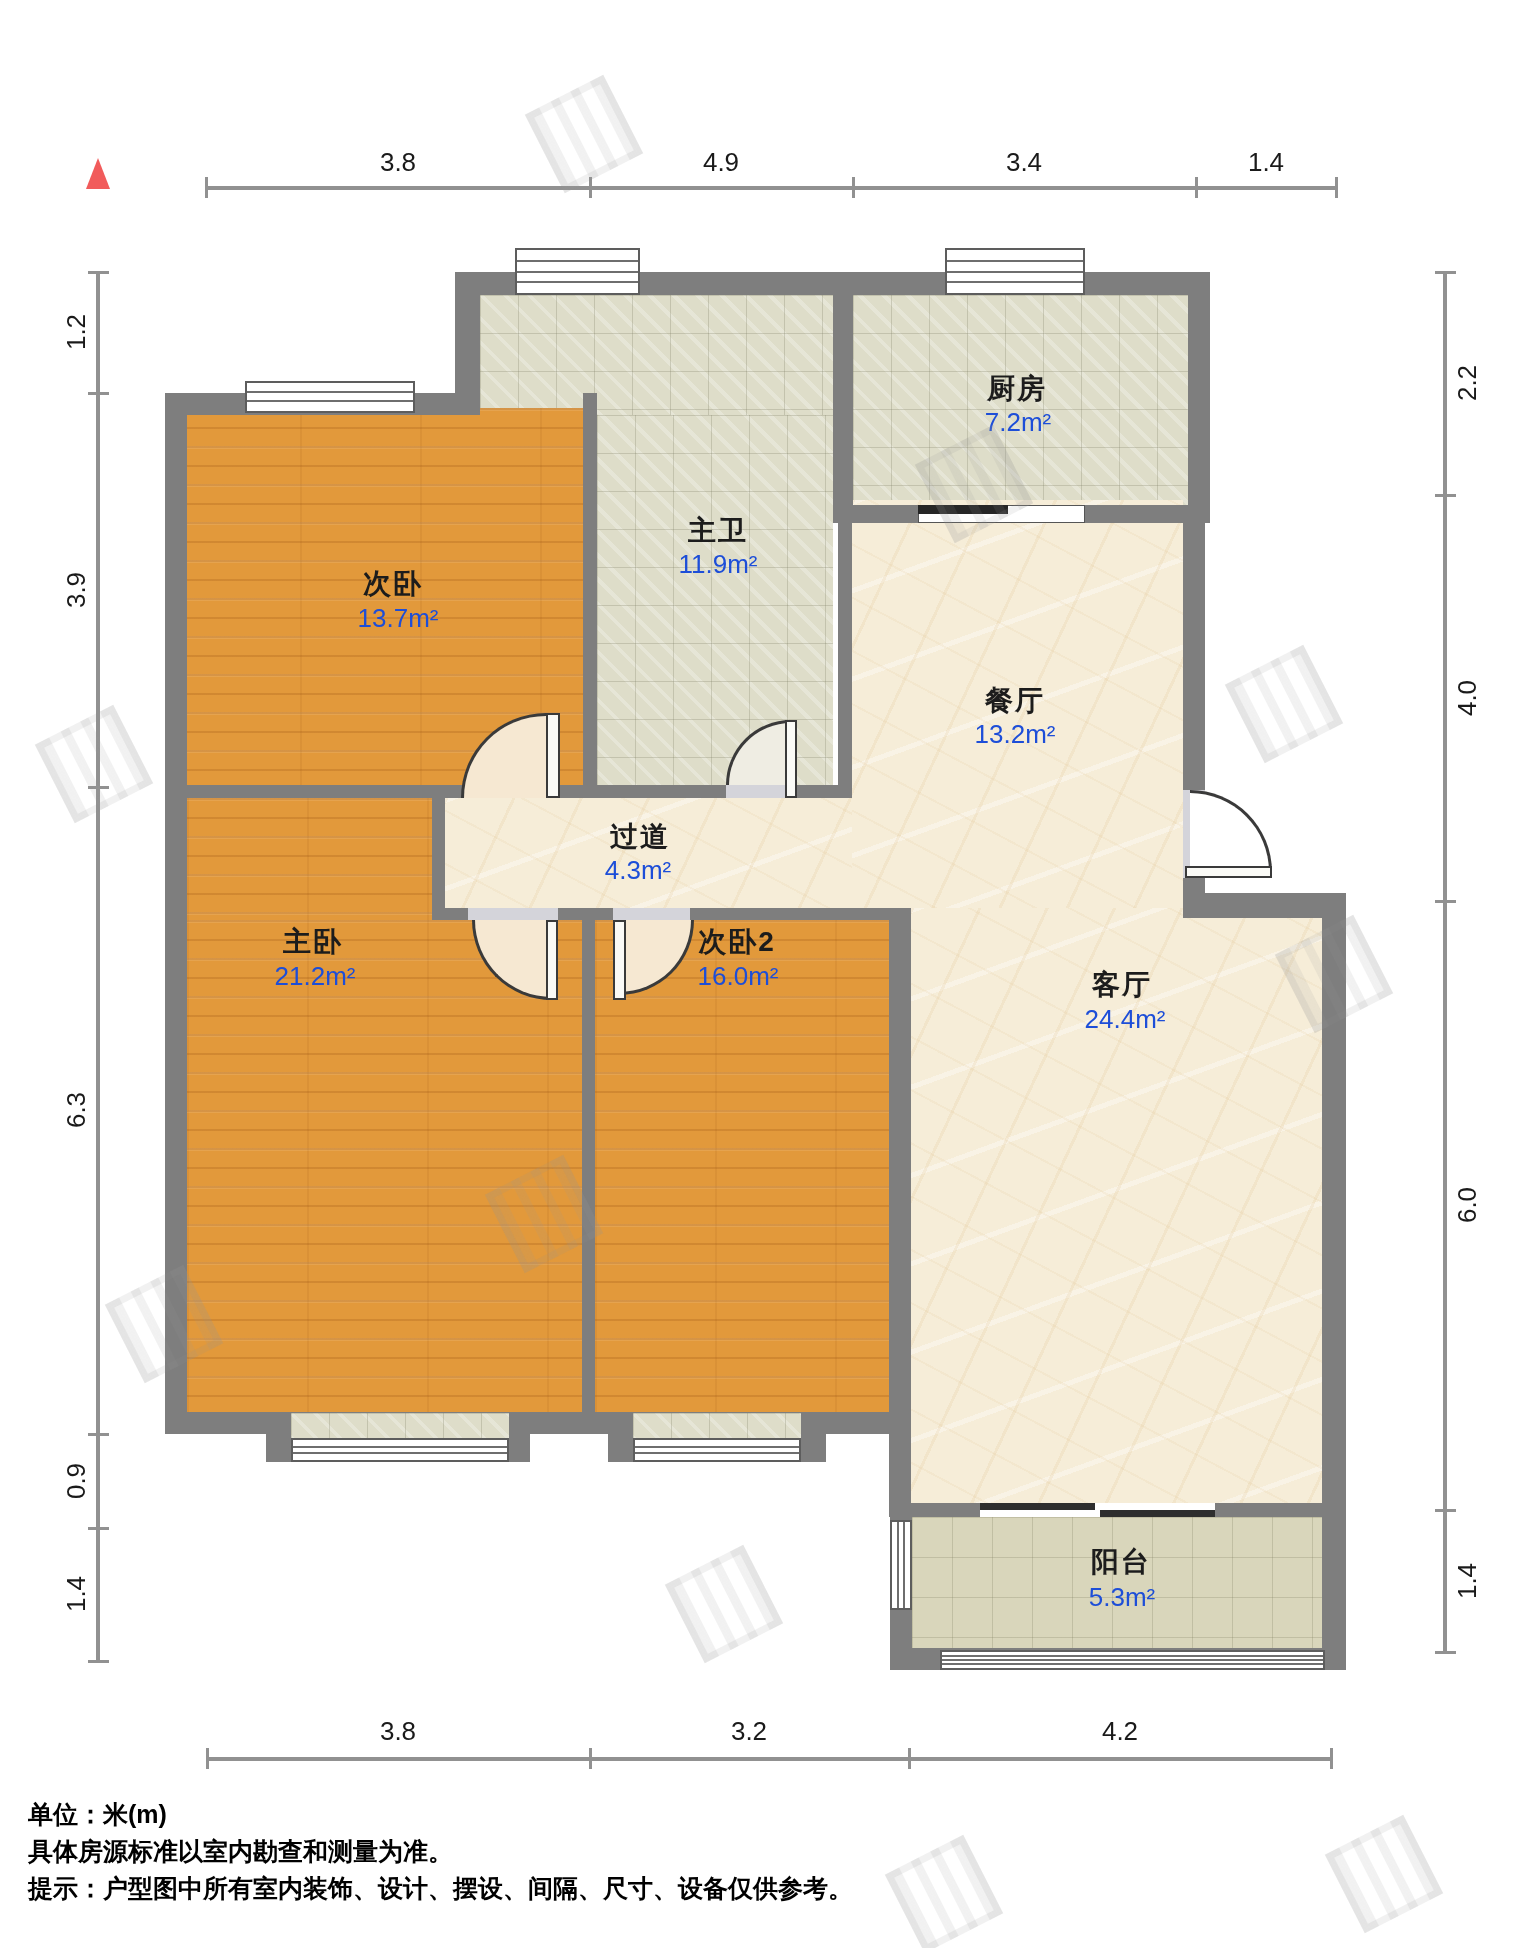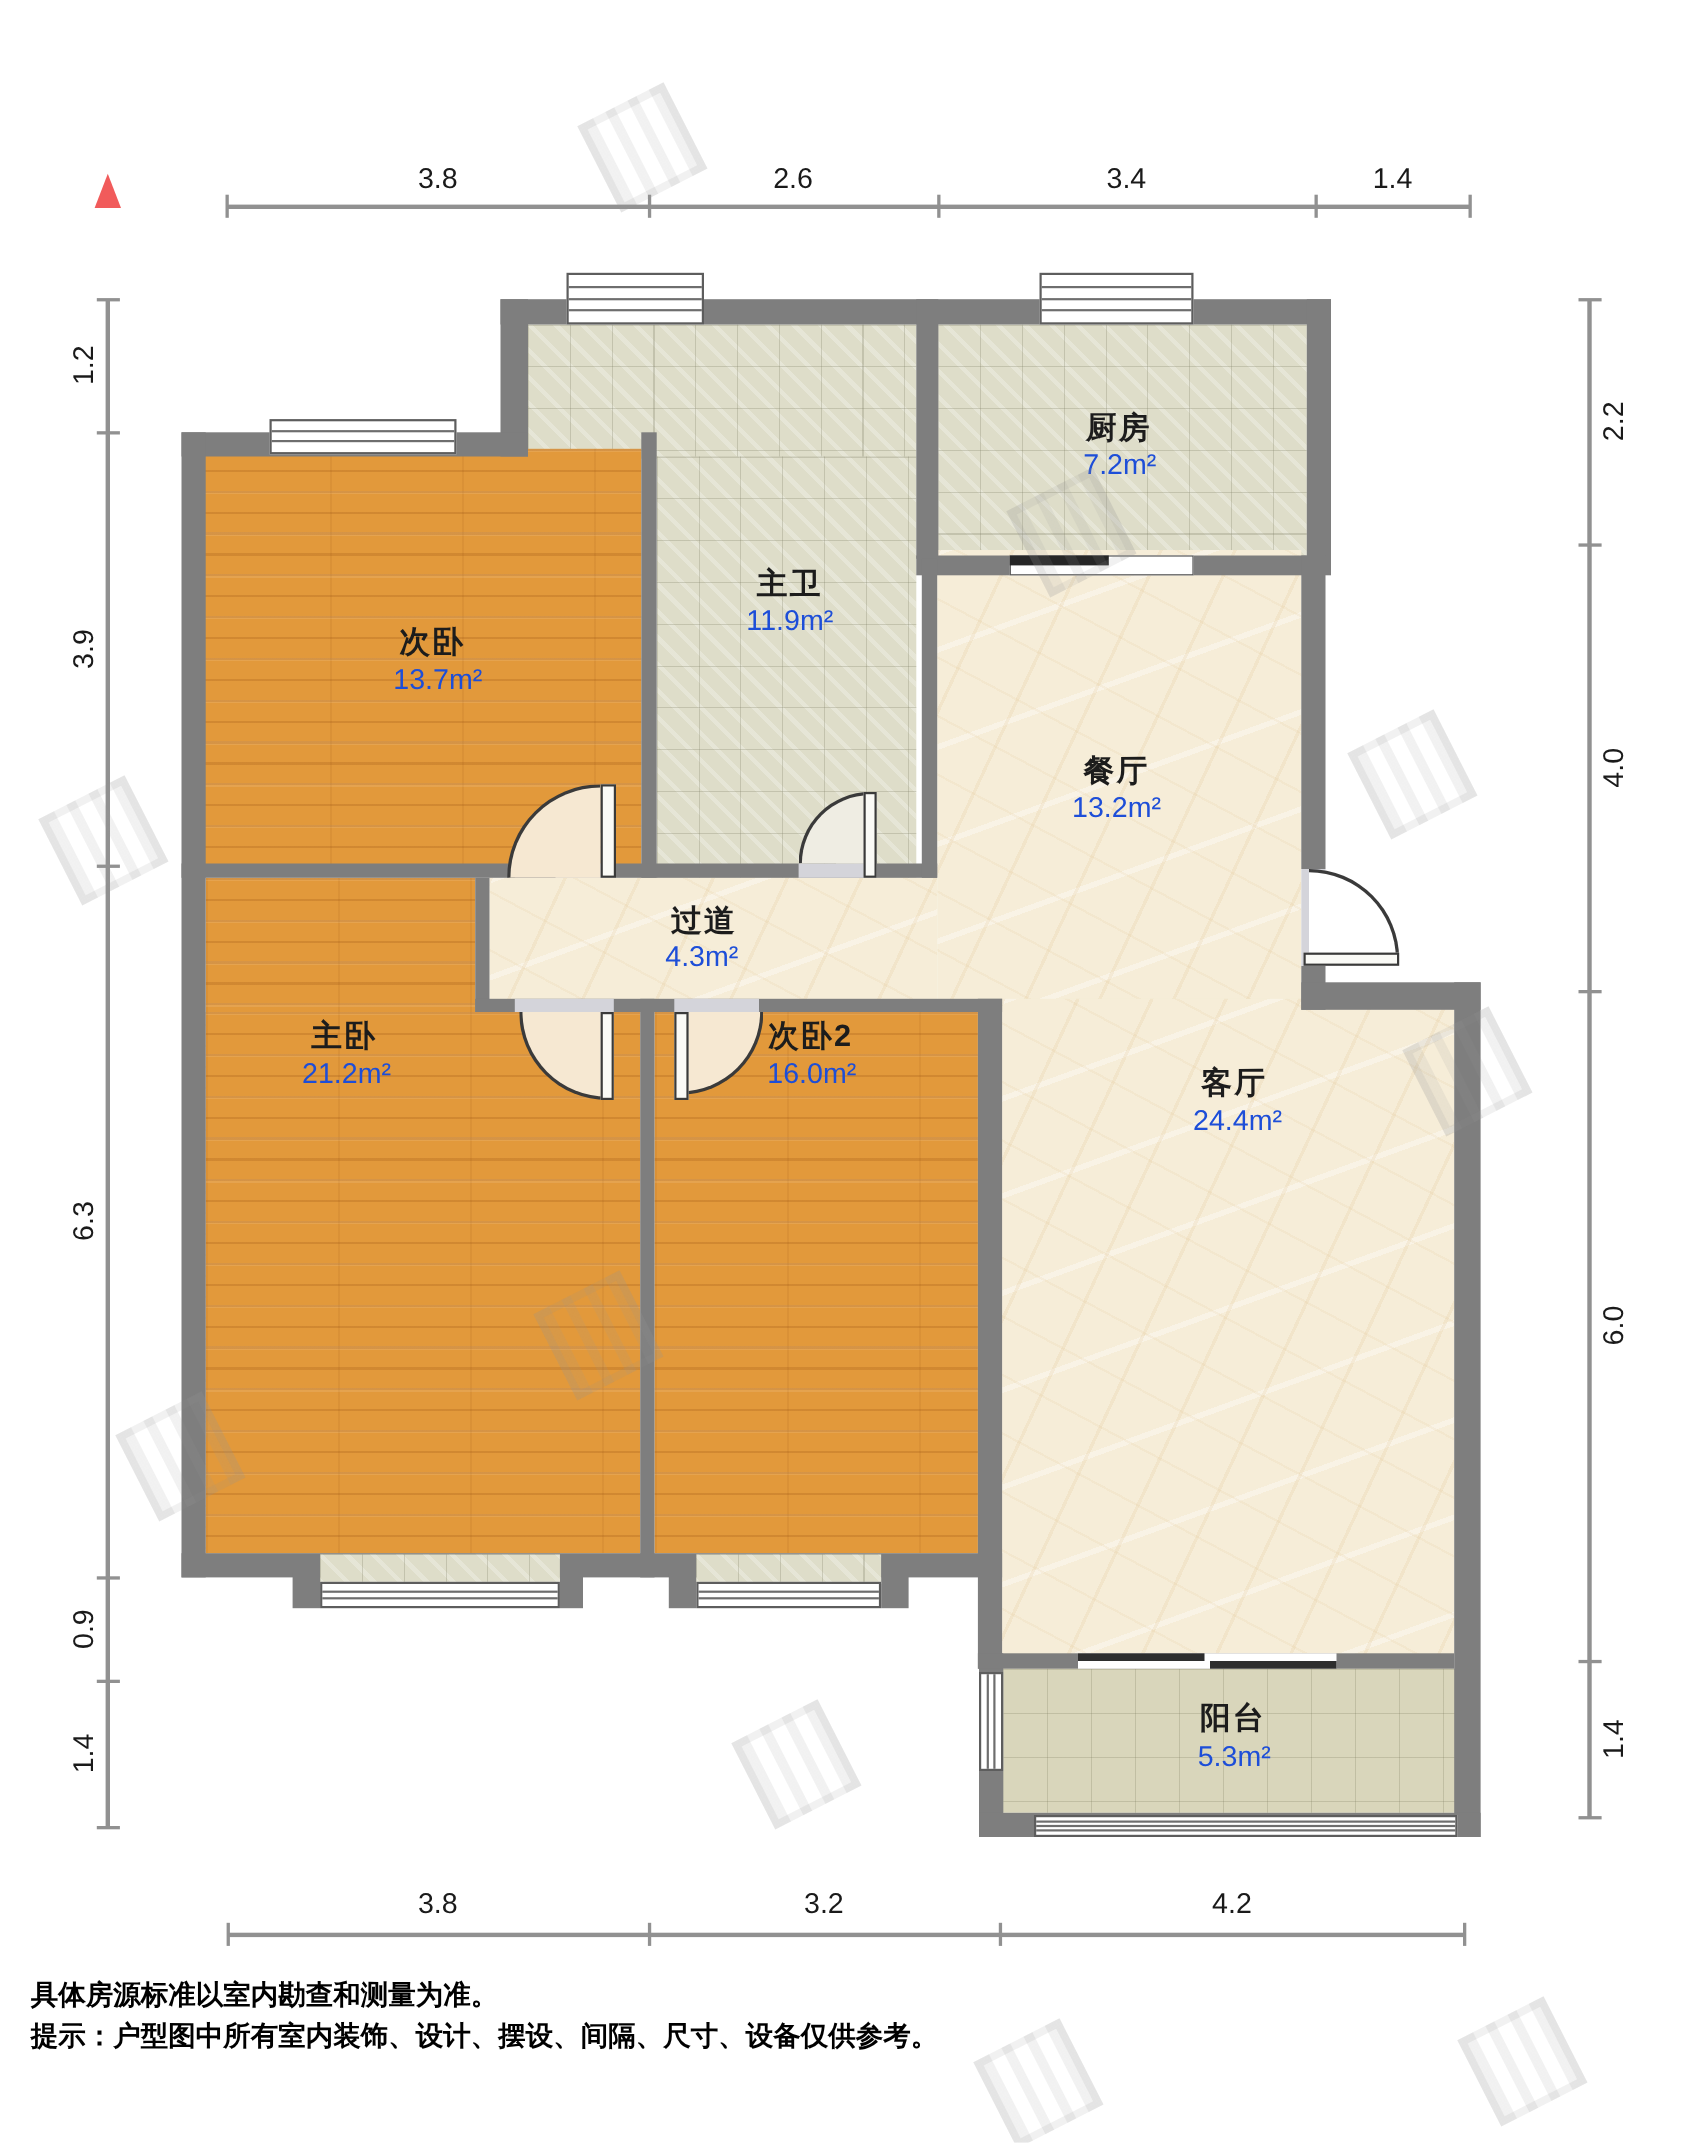--- a/index.html
+++ b/index.html
@@ -176,21 +176,21 @@
   <div class="rname" style="left:1121px;top:1562px;">阳台</div>
   <div class="rarea" style="left:1122px;top:1597px;">5.3m²</div>
 
   <div class="abs dline" style="left:206px;top:186px;width:1131px;height:4px;"></div>
   <div class="abs dtick" style="left:205px;top:177px;width:3px;height:21px;"></div>
   <div class="abs dtick" style="left:589px;top:177px;width:3px;height:21px;"></div>
   <div class="abs dtick" style="left:852px;top:177px;width:3px;height:21px;"></div>
   <div class="abs dtick" style="left:1195px;top:177px;width:3px;height:21px;"></div>
   <div class="abs dtick" style="left:1335px;top:177px;width:3px;height:21px;"></div>
   <div class="dnum" style="left:398px;top:162px;">3.8</div>
-  <div class="dnum" style="left:721px;top:162px;">2.6</div>
+  <div class="dnum" style="left:721px;top:162px;">4.9</div>
   <div class="dnum" style="left:1024px;top:162px;">3.4</div>
   <div class="dnum" style="left:1266px;top:162px;">1.4</div>
 
   <div class="abs dline" style="left:207px;top:1757px;width:1125px;height:4px;"></div>
   <div class="abs dtick" style="left:206px;top:1748px;width:3px;height:21px;"></div>
   <div class="abs dtick" style="left:589px;top:1748px;width:3px;height:21px;"></div>
   <div class="abs dtick" style="left:908px;top:1748px;width:3px;height:21px;"></div>
   <div class="abs dtick" style="left:1330px;top:1748px;width:3px;height:21px;"></div>
   <div class="dnum" style="left:398px;top:1731px;">3.8</div>
   <div class="dnum" style="left:749px;top:1731px;">3.2</div>
@@ -214,20 +214,21 @@
   <div class="abs dtick" style="left:1435px;top:494px;width:21px;height:3px;"></div>
   <div class="abs dtick" style="left:1435px;top:900px;width:21px;height:3px;"></div>
   <div class="abs dtick" style="left:1435px;top:1509px;width:21px;height:3px;"></div>
   <div class="abs dtick" style="left:1435px;top:1651px;width:21px;height:3px;"></div>
   <div class="dnum rot" style="left:1467px;top:383px;">2.2</div>
   <div class="dnum rot" style="left:1467px;top:698px;">4.0</div>
   <div class="dnum rot" style="left:1467px;top:1205px;">6.0</div>
   <div class="dnum rot" style="left:1467px;top:1581px;">1.4</div>
 
   <div id="footer">
+    <div>单位：米(m)</div>
     <div>具体房源标准以室内勘查和测量为准。</div>
     <div>提示：户型图中所有室内装饰、设计、摆设、间隔、尺寸、设备仅供参考。</div>
   </div>
 
   <div class="wm" style="left:540px;top:90px;"></div>
   <div class="wm" style="left:930px;top:440px;"></div>
   <div class="wm" style="left:1240px;top:660px;"></div>
   <div class="wm" style="left:50px;top:720px;"></div>
   <div class="wm" style="left:500px;top:1170px;"></div>
   <div class="wm" style="left:1290px;top:930px;"></div>

